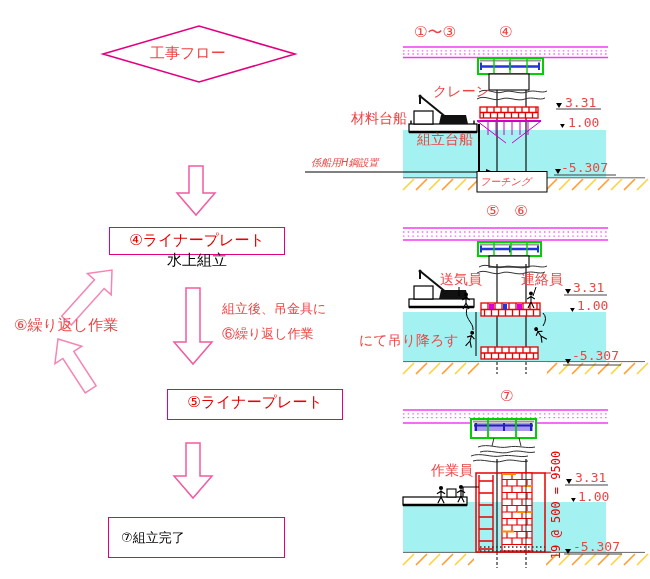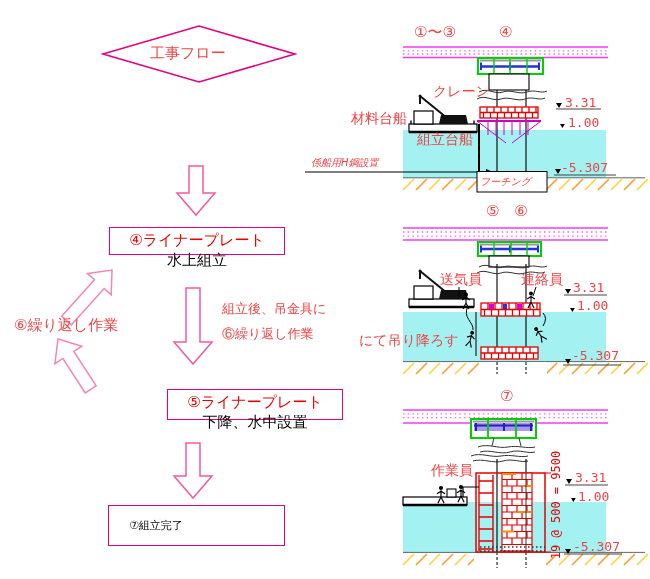--- a/index.html
+++ b/index.html
@@ -11,21 +11,21 @@
   .t13{font-size:10px;font-style:italic;}
   .mono{font-family:"DejaVu Sans Mono",monospace;font-size:13px;color:#ef4444;}
   .green{color:#00a651;}
   .blue{color:#0000e6;}
   .mag{color:#d800d8;}
   .red{color:#e60000;}
   .fbox{position:absolute;border:1.6px solid #e3007f;background:#fff;box-sizing:border-box;}
   .fbox .row{display:flex;align-items:center;}
   #box1{padding:4px 0 0 10px;font-size:15px;line-height:23px;}
   #box2,#box3{padding-top:2px;font-size:15px;line-height:20px;text-align:center;}
-  #box4{display:flex;align-items:center;padding-left:20px;font-size:11px;}
+  #box4{display:flex;align-items:center;padding-left:12px;font-size:13px;margin-top:12px;}
   #note{line-height:25px;font-size:13px;font-family:Liberation Mono, monospace;}
   #dim3{transform:rotate(-90deg);transform-origin:center;text-align:center;
         font-family:"DejaVu Sans Mono",monospace;font-size:12px;color:#e60000;}
 </style>
 </head>
 <body>
 
 <div id="canvas">
 
 <svg width="650" height="579" viewBox="0 0 650 579">
@@ -255,21 +255,20 @@
 
 <div class="t t15" style="left:222px;top:297px;" id="note">
   <div>組立後、吊金具に</div>
   <div>⑥繰り返し作業</div>
 </div>
 
 <div class="t t15" style="left:14px;top:317px;">⑥繰り返し作業</div>
 
 <div class="fbox" id="box3" style="left:123px;top:389px;width:176px;height:31px;margin-left:44px;">
   <div class="red">⑤ライナープレート</div>
-  <div>下降、水中設置</div>
 </div>
 
 <div class="fbox" id="box4" style="left:108px;top:505px;width:177px;height:41px;">
   <div>⑦組立完了</div>
 </div>
 
 <div class="t t15" style="left:414px;top:24px;">①〜③</div>
 <div class="t t15" style="left:499px;top:24px;">④</div>
 <div class="t" style="left:433px;top:84px;">クレーン</div>
 <div class="t" style="left:351px;top:111px;">材料台船</div>

